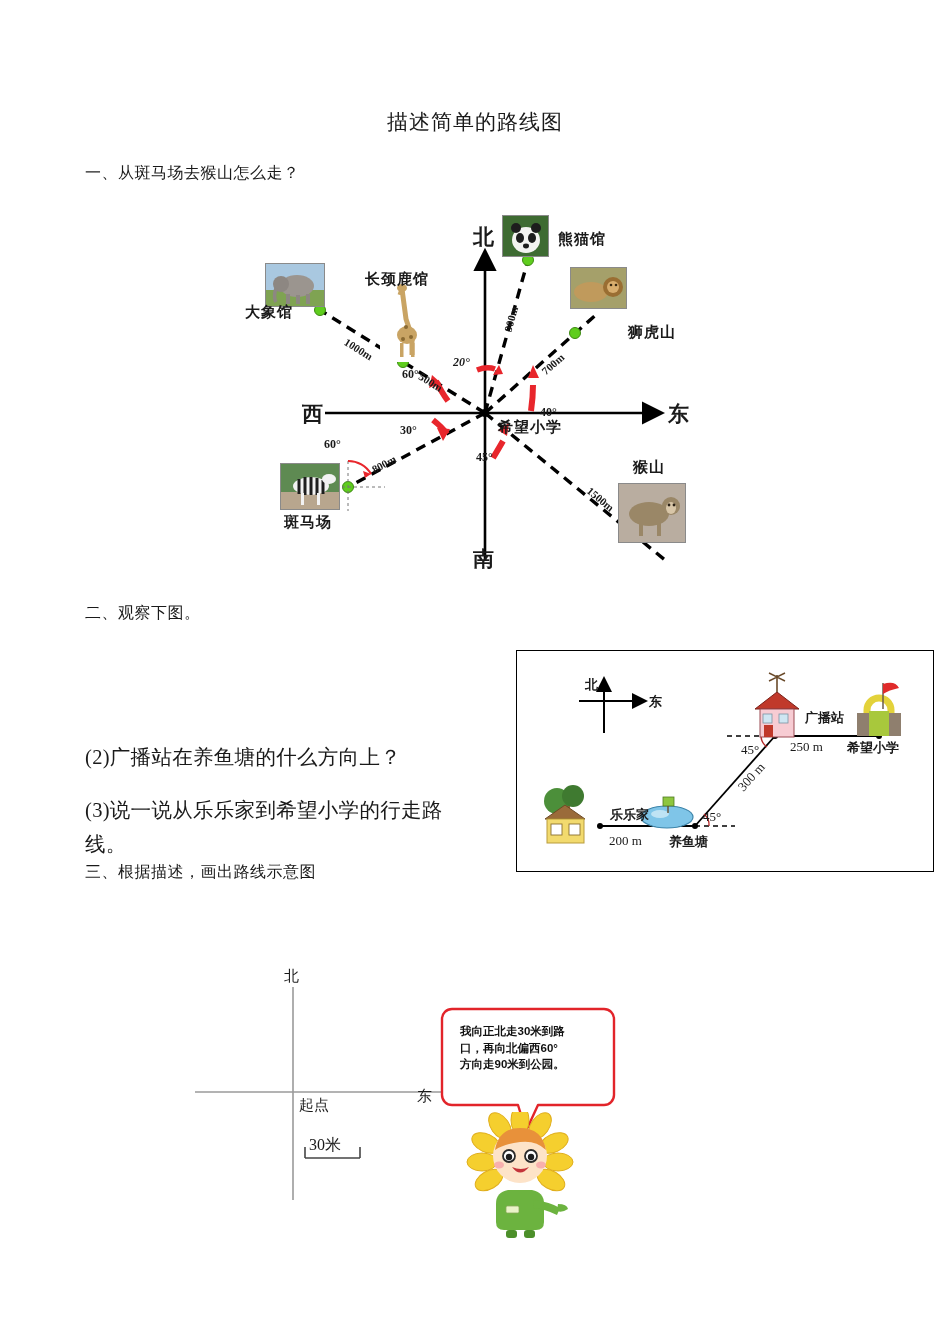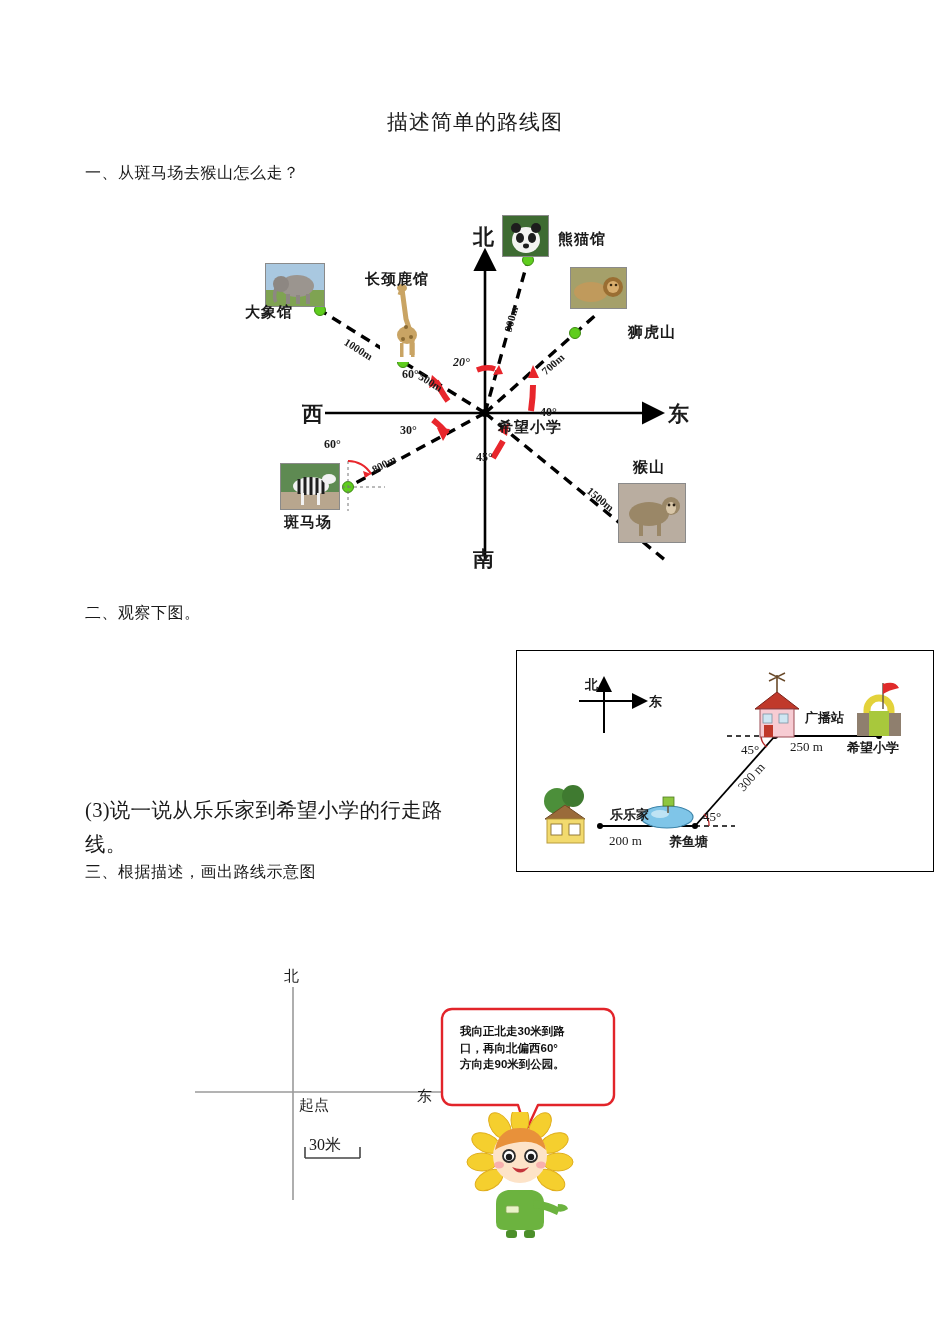--- a/index.html
+++ b/index.html
@@ -222,20 +222,21 @@
     <span class="lbl ang" style="left:213px; top:140px;font-style:italic;">20°</span>
     <span class="lbl ang" style="left:162px; top:152px;">60°</span>
     <span class="lbl ang" style="left:300px; top:178px;margin-top:12px;">40°</span>
     <span class="lbl ang" style="left:160px; top:208px;">30°</span>
     <span class="lbl ang" style="left:236px; top:235px;">45°</span>
     <span class="lbl ang" style="left:84px; top:222px;">60°</span>
   </div>
 
   <div class="q-head" style="top:603px;text-align:center;">二、观察下图。</div>
 
+  <div class="q-block" style="top:740px; width:420px;">(2)广播站在养鱼塘的什么方向上？</div>
   <div class="q-block" style="top:793px; width:395px;">(3)说一说从乐乐家到希望小学的行走路线。</div>
 
   <div class="mapbox">
     <svg width="415" height="219" viewBox="0 0 415 219">
       <defs>
         <marker id="mk-ar" markerWidth="8" markerHeight="8" refX="6.5" refY="4" orient="auto">
           <path d="M0,0 L8,4 L0,8 Z" fill="#000"></path>
         </marker>
       </defs>
 

